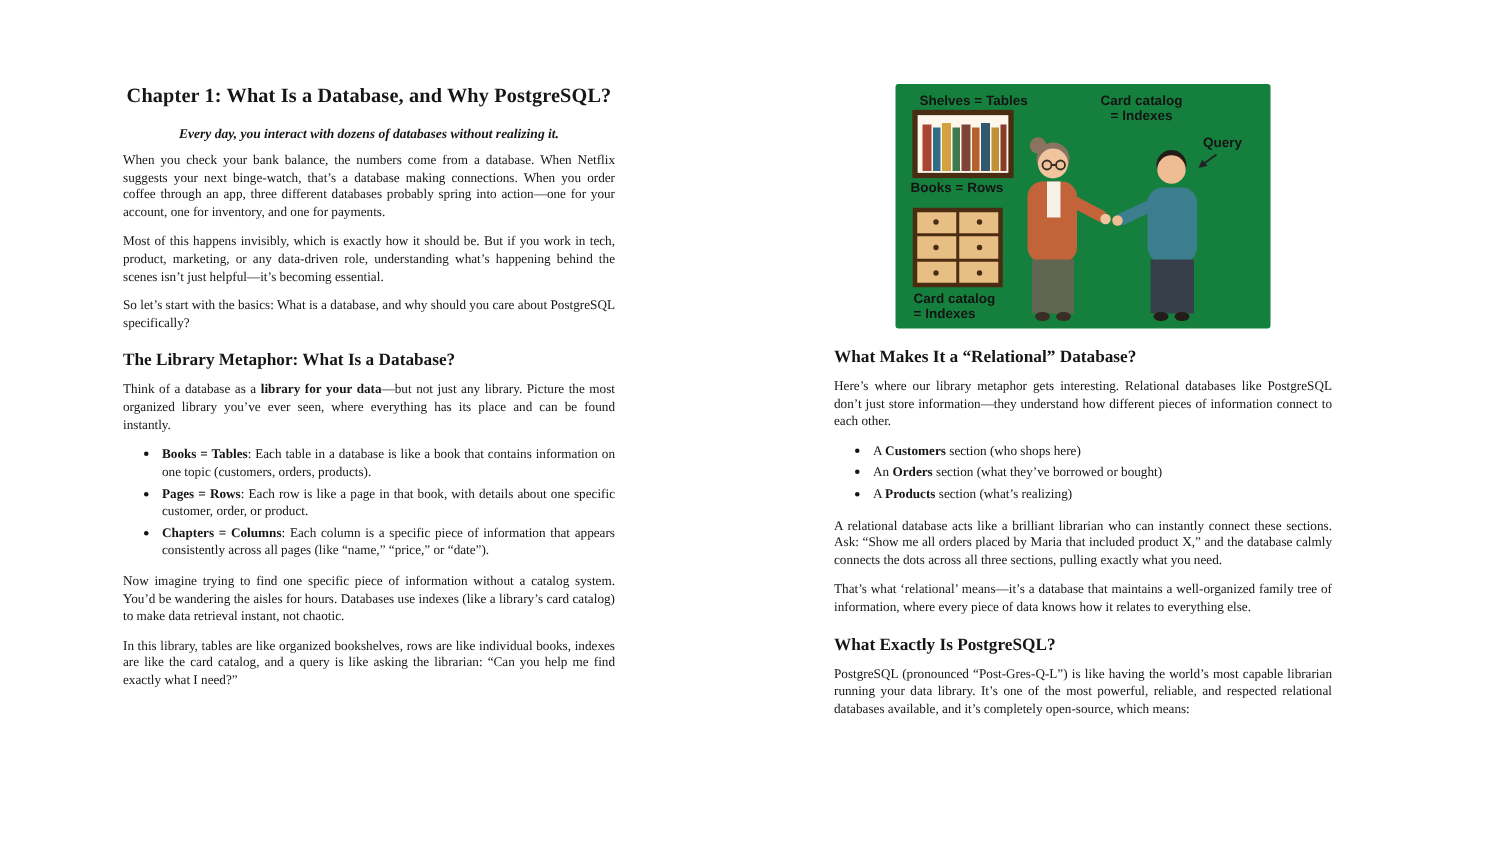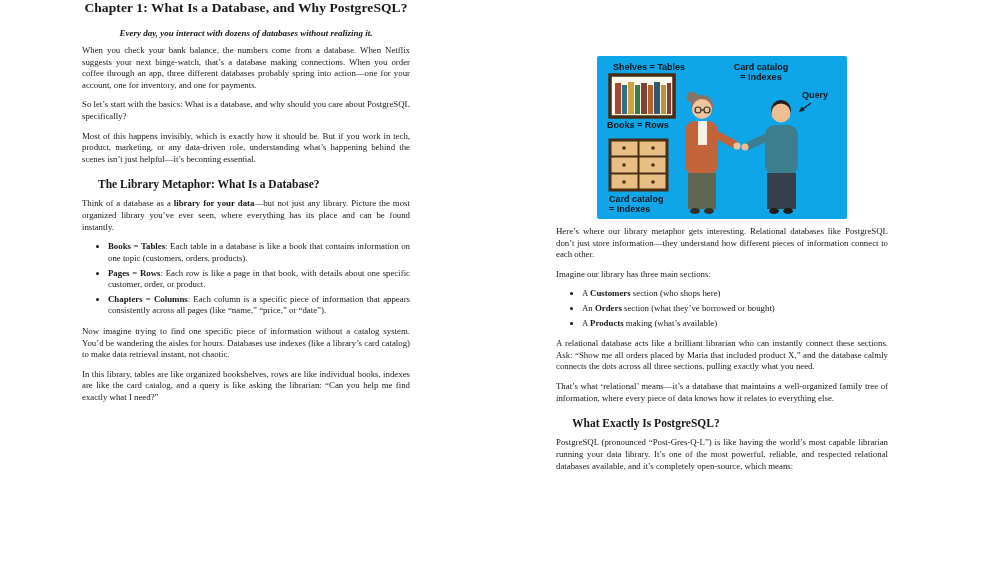--- a/index.html
+++ b/index.html
@@ -6,49 +6,49 @@
   body {
     width: 1005px; height: 565px;
     background: #ffffff;
     font-family: "Liberation Serif", "DejaVu Serif", serif;
     color: #161616;
     overflow: hidden;
   }
   .page { position: relative; width: 1005px; height: 565px; }
 
   .col { position: absolute; top: 0; }
-  .col-left  { left: 82px;  width: 328px; }
+  .col-left  { left: 82px;  width: 328px; padding-top: 56px; }
   .col-right { left: 556px; width: 332px; padding-top: 52px; }
 
   h1.chapter-title {
     font-size: 13.5px; font-weight: bold; text-align: center;
     margin: 0 0 12px 0; letter-spacing: .1px;
   }
   p.intro-line {
     font-size: 9px; font-weight: bold; font-style: italic;
     text-align: center; margin: 0 0 7px 0;
   }
   p.body {
     font-size: 8.8px; line-height: 1.32; text-align: justify;
     margin: 0 0 8px 0;
   }
   h2.section-heading {
-    font-size: 11.5px; font-weight: bold; margin: 13px 0 8px 16px;
+    font-size: 11.5px; font-weight: bold; margin: 13px 0 8px 0;
   }
   ul.bullets {
     margin: 0 0 9px 0; padding-left: 26px;
     font-size: 8.8px; line-height: 1.32;
   }
   ul.bullets li { margin-bottom: 3px; text-align: justify; }
 
   
   .figure {
     position: relative; width: 250px; height: 163px;
     margin: 4px auto 7px auto;
-    background: #0ea5e9; border-radius: 2px;
+    background: #15803d; border-radius: 2px;
   }
   .figure svg { position: absolute; left: 0; top: 0; width: 250px; height: 163px; }
   .fig-label {
     position: absolute;
     font-family: "Liberation Sans", "DejaVu Sans", sans-serif;
     font-weight: bold; font-size: 9px; line-height: 1.15;
     color: #141414; white-space: pre-line;
   }
   .lbl-shelves        { left: 16px;  top: 6px; }
   .lbl-cardcat-top    { left: 124px; top: 6px; width: 80px; text-align: center; }
@@ -64,22 +64,22 @@
 </head>
 <body>
 
 <div class="page">
 
   <div class="col col-left">
     <h1 class="chapter-title">Chapter 1: What Is a Database, and Why PostgreSQL?</h1>
     <p class="intro-line">Every day, you interact with dozens of databases without realizing it.</p>
 
     <p class="body">When you check your bank balance, the numbers come from a database. When Netflix suggests your next binge-watch, that’s a database making connections. When you order coffee through an app, three different databases probably spring into action—one for your account, one for inventory, and one for payments.</p>
+    <p class="body">Most of this happens invisibly, which is exactly how it should be. But if you work in tech, product, marketing, or any data-driven role, understanding what’s happening behind the scenes isn’t just helpful—it’s becoming essential.</p>
     <p class="body">So let’s start with the basics: What is a database, and why should you care about PostgreSQL specifically?</p>
-    <p class="body">Most of this happens invisibly, which is exactly how it should be. But if you work in tech, product, marketing, or any data-driven role, understanding what’s happening behind the scenes isn’t just helpful—it’s becoming essential.</p>
 
     <h2 class="section-heading">The Library Metaphor: What Is a Database?</h2>
 
     <p class="body"><span>Think of a database as a </span><b>library for your data</b><span>—but not just any library. Picture the most organized library you’ve ever seen, where everything has its place and can be found instantly.</span></p>
 
     <ul class="bullets">
       <li><b>Books = Tables</b><span>: Each table in a database is like a book that contains information on one topic (customers, orders, products).</span></li>
       <li><b>Pages = Rows</b><span>: Each row is like a page in that book, with details about one specific customer, order, or product.</span></li>
       <li><b>Chapters = Columns</b><span>: Each column is a specific piece of information that appears consistently across all pages (like “name,” “price,” or “date”).</span></li>
     </ul>
@@ -154,27 +154,27 @@
       <div class="fig-label lbl-shelves">Shelves = Tables</div>
       <div class="fig-label lbl-cardcat-top">Card catalog
 = Indexes</div>
       <div class="fig-label lbl-query">Query</div>
       <div class="fig-label lbl-books">Books = Rows</div>
       <div class="fig-label lbl-cardcat-bottom">Card catalog
 = Indexes</div>
     </div>
 
 
+    <h2 class="section-heading">What Makes It a “Relational” Database?</h2>
     <p class="body">Here’s where our library metaphor gets interesting. Relational databases like PostgreSQL don’t just store information—they understand how different pieces of information connect to each other.</p>
-    <p class="body">Imagine our library has three main sections:</p>
 
     <ul class="bullets">
       <li><span>A </span><b>Customers</b><span> section (who shops here)</span></li>
       <li><span>An </span><b>Orders</b><span> section (what they’ve borrowed or bought)</span></li>
-      <li><span>A </span><b>Products</b><span> making (what’s available)</span></li>
+      <li><span>A </span><b>Products</b><span> section (what’s realizing)</span></li>
     </ul>
 
     <p class="body">A relational database acts like a brilliant librarian who can instantly connect these sections. Ask: “Show me all orders placed by Maria that included product X,” and the database calmly connects the dots across all three sections, pulling exactly what you need.</p>
     <p class="body">That’s what ‘relational’ means—it’s a database that maintains a well-organized family tree of information, where every piece of data knows how it relates to everything else.</p>
 
     <h2 class="section-heading">What Exactly Is PostgreSQL?</h2>
     <p class="body">PostgreSQL (pronounced “Post-Gres-Q-L”) is like having the world’s most capable librarian running your data library. It’s one of the most powerful, reliable, and respected relational databases available, and it’s completely open-source, which means:</p>
   </div>
 
 </div>

